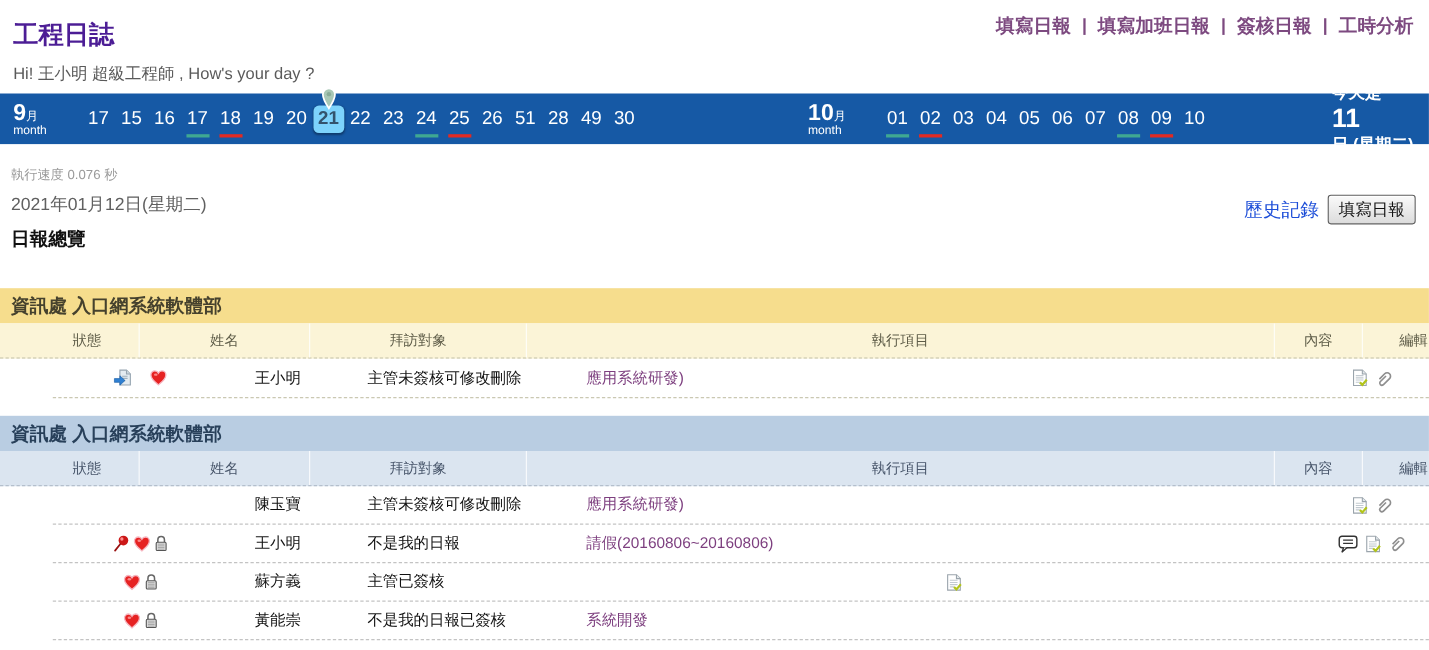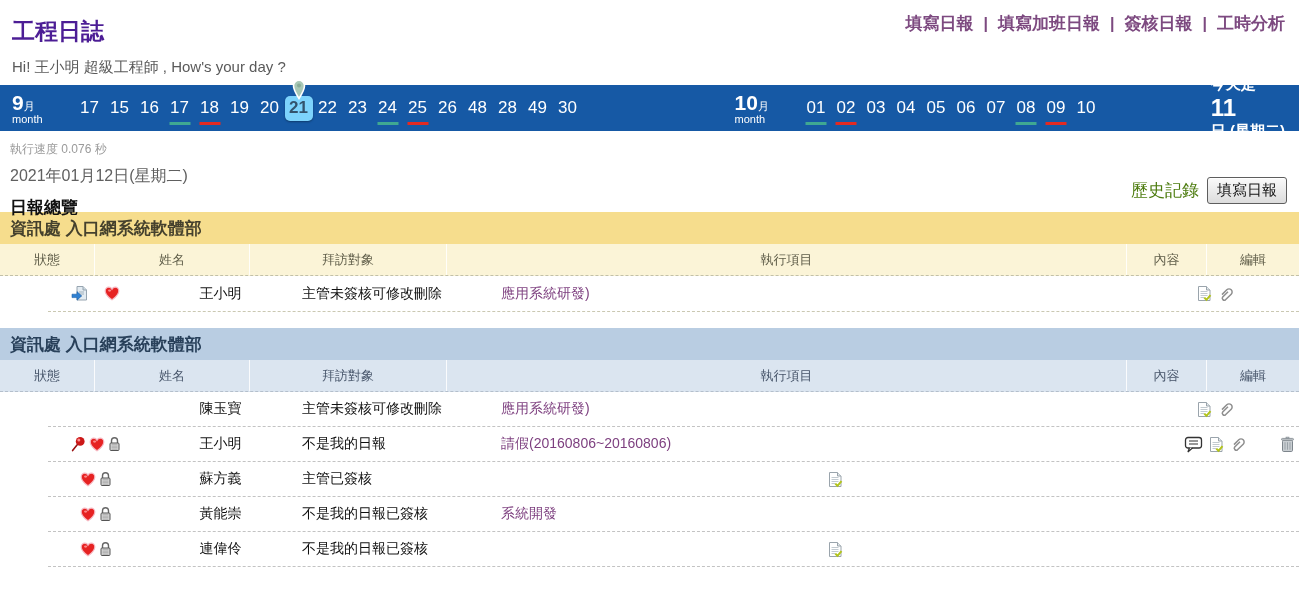--- a/index.html
+++ b/index.html
@@ -33,37 +33,37 @@
   .mark-teal { background:#3fa892; }
   .mark-red { background:#e32a22; }
   .day.sel { background:#7dd3fc; border-radius:5px; color:#33536d; font-weight:bold; width:28px; height:25px; box-shadow:0 1px 2px rgba(0,0,0,.35); }
   .day .pin { position:absolute; left:50%; transform:translateX(-50%); top:-17px; z-index:3; }
   .m2 { margin-left:120px; }
   .today { margin-left:auto; margin-right:18px; white-space:nowrap; display:flex; align-items:baseline;flex-direction:column; }
   .today .t1 { font-size:15px; font-weight:bold; }
   .today .t2 { font-size:24px; font-weight:bold; margin:0 4px; }
   .today .t3 { font-size:15px; font-weight:bold; }
   
-  .statusbar { position:relative; padding:10px 0 0 10px; height:81px; }
+  .statusbar { position:relative; padding:20px 0 0 10px; height:131px; }
   .exec { font-size:12px; color:#9a9a9a; }
   .repdate { font-size:16px; color:#606060; margin-top:8px; }
   .pagetitle { font-size:17px; font-weight:bold; color:#111; margin-top:9px; }
   .rightctl { position:absolute; right:12px; top:46px; display:flex; align-items:center; }
-  .histlink { font-size:17px; color:#4d7c0f; margin-right:8px; cursor:pointer; }
+  .histlink { font-size:17px; color:#1d4ed8; margin-right:8px; cursor:pointer; }
   .fillbtn { font-size:15px; color:#111; background:linear-gradient(#fafafa,#dcdcdc);
              border:1px solid #5e5e5e; border-radius:3px; padding:3px 9px; cursor:pointer;
              box-shadow:inset 0 1px 0 #fff; }
   
   .section { margin-top:0; }
   .section + .section { margin-top:16px; }
   .sec-title { height:32px; display:flex; align-items:center; padding-left:10px;
                font-size:17px; font-weight:bold; }
   .gold .sec-title { background:#f6dd8d; color:#45412d; }
   .blue .sec-title { background:#b9cde2; color:#28405a; }
-  .trow { display:grid; grid-template-columns:95px 155px 197px 680px 80px 92px; align-items:center; }
+  .trow { display:grid; grid-template-columns:95px 155px 197px 680px 80px 92px; align-items:center;padding-left:32px; }
   .thead { height:32px; font-size:13px; }
   .gold .thead { background:#fbf4d7; color:#5e5c48; border-bottom:1px dashed #c2c0a8; }
   .blue .thead { background:#dbe5f0; color:#47556a; border-bottom:1px dashed #b4bfcc; }
   .thead .hcell { display:flex; align-items:center; justify-content:center; height:100%;
                   border-right:1px solid rgba(255,255,255,.85); }
   .thead .hcell:last-child { border-right:none; }
   .tbody-row { height:35px; border-bottom:1px dashed #c3c3c3; font-size:14px; color:#111;margin-left:48px; }
   .gold .tbody-row { height:36px; border-bottom:1px dashed #cac8b2; }
   .cell-status { display:flex; align-items:center; justify-content:center; gap:3px; }
   .cell-name { text-align:center; }
@@ -138,21 +138,21 @@
         <span class="mark mark-teal"></span>
       </div>
       <div class="day">
         <span>25</span>
         <span class="mark mark-red"></span>
       </div>
       <div class="day">
         <span>26</span>
       </div>
       <div class="day">
-        <span>48</span>
+        <span>51</span>
       </div>
       <div class="day">
         <span>28</span>
       </div>
       <div class="day">
         <span>49</span>
       </div>
       <div class="day">
         <span>30</span>
       </div>

